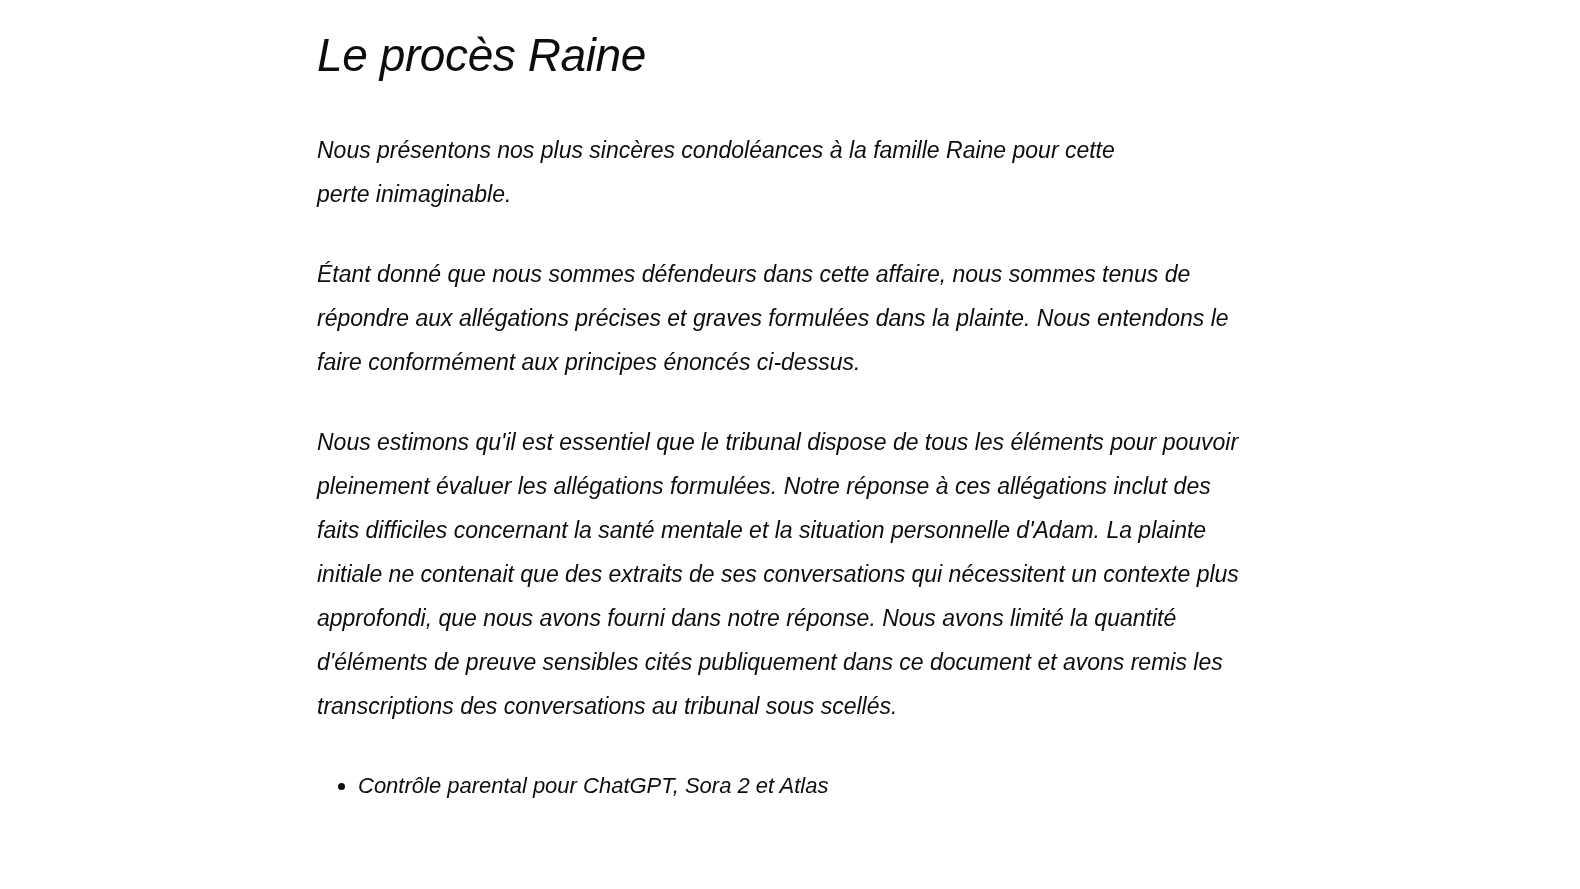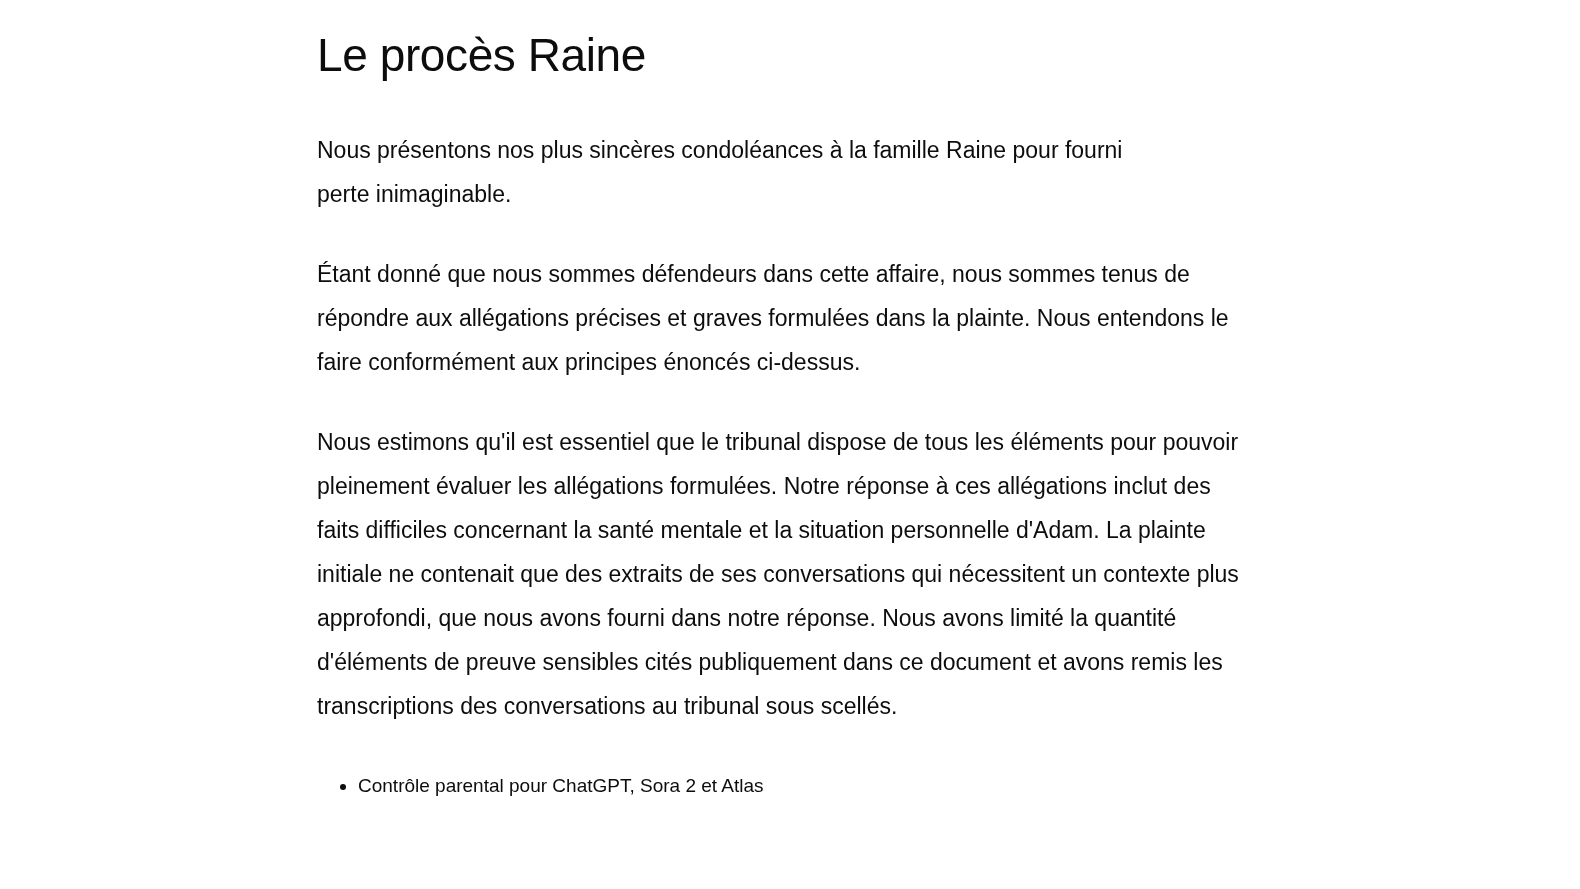--- a/index.html
+++ b/index.html
@@ -8,54 +8,55 @@
     background: #ffffff;
     width: 1580px;
     height: 889px;
     overflow: hidden;
     font-family: "Liberation Sans", sans-serif;
     color: #0d0d0d;
   }
   main.article {
     box-sizing: border-box;
     padding: 28px 160px 0 317px;
+    font-style: italic;
   }
   h1.page-title {
     font-size: 46px;
     line-height: 1.2;
     font-weight: 500;
     letter-spacing: -0.4px;
     margin: 0 0 45px 0;
   }
   p.body-paragraph {
     font-size: 23px;
     line-height: 44px;
     font-weight: 400;
     margin: 0 0 36px 0;
     white-space: pre-line; 
   }
   ul.resource-list {
     margin: 0;
     padding: 0 0 0 41px;
   }
   ul.resource-list li {
-    font-size: 19px;
+    font-size: 22px;
     line-height: 44px;
     font-weight: 400;
     cursor: pointer;
   }
 </style>
 </head>
 <body>
 
 <main class="article">
 
   <h1 class="page-title">Le procès Raine</h1>
 
-  <p class="body-paragraph">Nous présentons nos plus sincères condoléances à la famille Raine pour fourni
+  <p class="body-paragraph">Nous présentons nos plus sincères condoléances à la famille Raine pour cette
 perte inimaginable.</p>
 
   <p class="body-paragraph">Étant donné que nous sommes défendeurs dans cette affaire, nous sommes tenus de
 répondre aux allégations précises et graves formulées dans la plainte. Nous entendons le
 faire conformément aux principes énoncés ci-dessus.</p>
 
   <p class="body-paragraph">Nous estimons qu'il est essentiel que le tribunal dispose de tous les éléments pour pouvoir
 pleinement évaluer les allégations formulées. Notre réponse à ces allégations inclut des
 faits difficiles concernant la santé mentale et la situation personnelle d'Adam. La plainte
 initiale ne contenait que des extraits de ses conversations qui nécessitent un contexte plus

